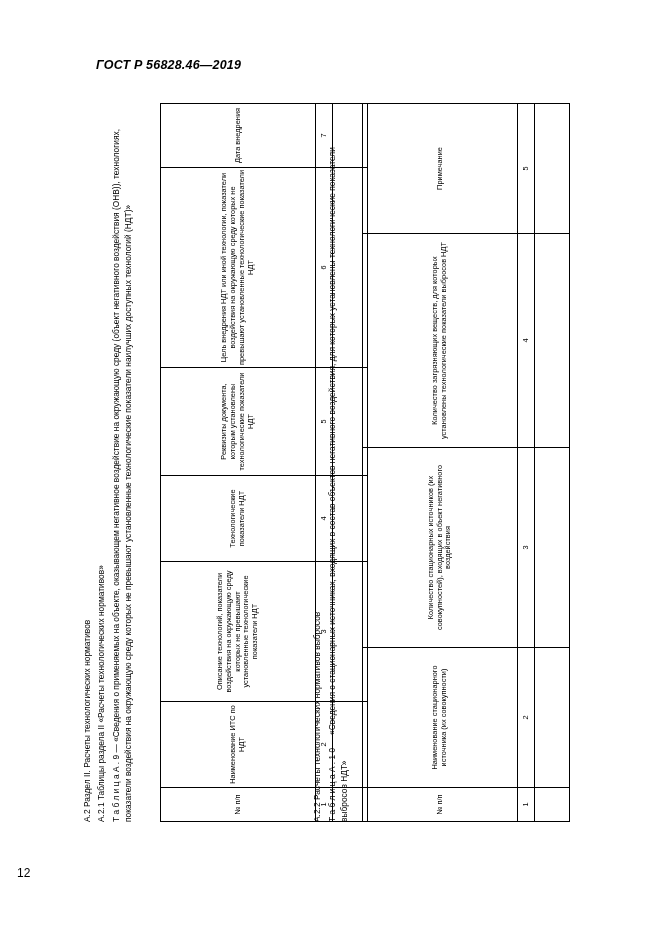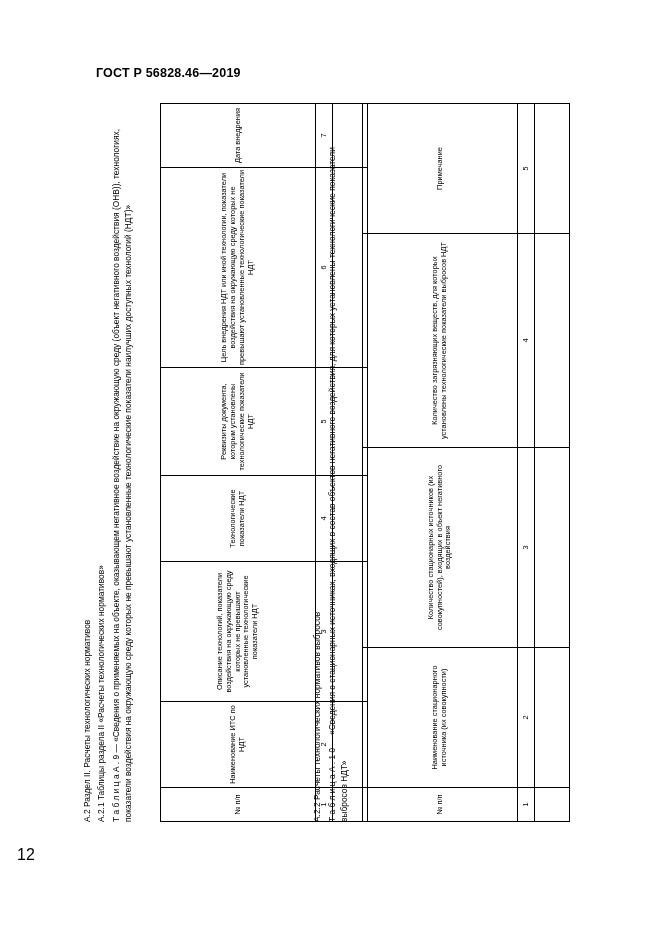--- a/index.html
+++ b/index.html
@@ -18,31 +18,32 @@
   .page {
     position: absolute;
     left: 0; top: 0;
     width: 661px;
     height: 935px;
   }
   
   .std-header {
     position: absolute;
     left: 96px;
-    top: 66px;
+    top: 58px;
     font-size: 12.5px;
     font-weight: bold;
     letter-spacing: 0.2px;
     white-space: nowrap;
+    font-style: italic;
   }
   .page-number {
     position: absolute;
     left: 17px;
-    top: 846px;
-    font-size: 16px;
+    top: 866px;
+    font-size: 12px;
   }
   
   
   .rot-layer {
     position: absolute;
     left: 0;
     top: 0;
     width: 661px;
     height: 935px;
   }

